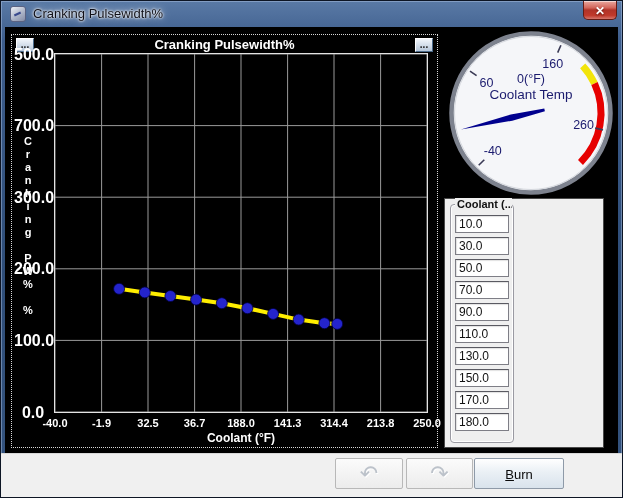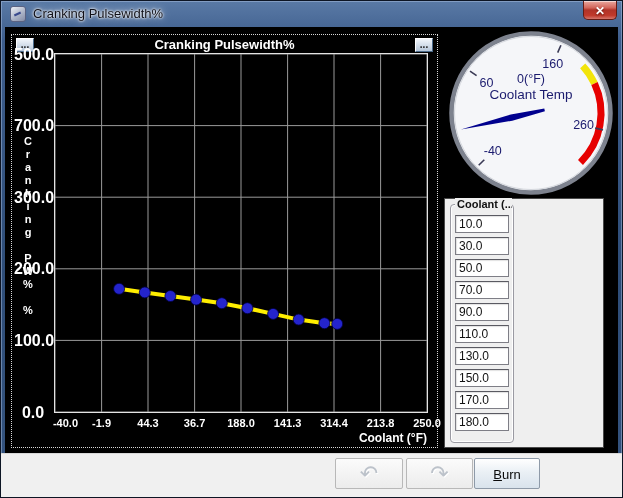--- a/index.html
+++ b/index.html
@@ -34,21 +34,21 @@
     line-height:6px;text-align:center;}
   .dots-btn.left{left:4px;} .dots-btn.right{right:4px;}
   .ylabel-col{position:absolute;left:8px;top:100px;width:16px;color:#fff;font-size:11px;
     font-weight:bold;line-height:13px;text-align:center;white-space:pre;}
   #plot{position:absolute;left:43px;top:19px;width:372px;height:358px;
     box-shadow:0 0 0 1px #e4e4e4;cursor:crosshair;}
   .ytick{position:absolute;width:38px;text-align:center;color:#fff;font-size:16px;
     font-weight:bold;height:13px;line-height:13px;}
   .xtick{position:absolute;width:46px;text-align:center;color:#fff;font-size:11px;
     font-weight:bold;top:382px;}
-  .xlabel{position:absolute;left:43px;width:372px;top:396px;text-align:right;color:#fff;
+  .xlabel{position:absolute;left:43px;width:372px;top:396px;text-align:center;color:#fff;
     font-size:12px;font-weight:bold;}
   
   #gauge{position:absolute;left:443px;top:3px;width:166px;height:166px;}
   
   .table-panel{position:absolute;left:439px;top:171px;width:160px;height:250px;
     background:#efefef;border:1px solid #4a4a4a;}
   .groupbox{position:absolute;top:5px;height:239px;border:1px solid #9a9aa2;border-radius:4px;
     box-shadow:inset 0 0 0 1px #ffffff;}
   .groupbox.c0{left:5px;width:64px;}
   .groupbox.c1{left:76px;width:77px;}
@@ -64,21 +64,21 @@
   .fbtn{position:absolute;top:4px;height:31px;cursor:pointer;border:1px solid #8e9aa8;
     border-radius:2px;background:linear-gradient(180deg,#ffffff,#eaf0f5 45%,#d9e3ec);
     font-size:13px;color:#0a0a0a;text-align:center;}
   .fbtn .lbl{display:block;line-height:29px;}
   .fbtn .lbl::first-letter{text-decoration:underline;}
   .fbtn.icon{background:linear-gradient(180deg,#fbfbfb,#ececec);border-color:#b8b8b8;}
   .fbtn.icon .glyph{display:block;font-size:22px;line-height:28px;color:#bcc2ca;
     text-shadow:1px 1px 0 #fff;}
   .undo-btn{left:334px;width:68px;}
   .redo-btn{left:405px;width:67px;}
-  .burn-btn{left:473px;width:66px;}
+  .burn-btn{left:473px;width:90px;}
   .close-btn2{left:541px;width:66px;}
 </style>
 </head>
 <body>
 
 <div class="window">
 
   <div class="titlebar">
     <div class="app-icon"></div>
     <span class="title-text">Cranking Pulsewidth%</span>
@@ -138,23 +138,23 @@
         </svg>
       <div id="yticks">
           <span class="ytick" style="left: 2px; top: 370.5px;">0.0</span>
           <span class="ytick" style="left: 2px; top: 298.9px;">100.0</span>
           <span class="ytick" style="left: 2px; top: 227.3px;">200.0</span>
           <span class="ytick" style="left: 2px; top: 155.7px;">300.0</span>
           <span class="ytick" style="left: 2px; top: 84.1px;">700.0</span>
           <span class="ytick" style="left: 2px; top: 12.5px;">500.0</span>
         </div>
       <div id="xticks">
-          <span class="xtick" style="left: 20px; text-align: right;">-40.0</span>
+          <span class="xtick" style="left: 20px;">-40.0</span>
           <span class="xtick" style="left: 66.5641px;">-1.9</span>
-          <span class="xtick" style="left: 113px;">44.3</span>
+          <span class="xtick" style="left: 113px;">32.5</span>
           <span class="xtick" style="left: 159.564px;">36.7</span>
           <span class="xtick" style="left: 206px;">188.0</span>
           <span class="xtick" style="left: 252.564px;">141.3</span>
           <span class="xtick" style="left: 299px;">314.4</span>
           <span class="xtick" style="left: 345.564px;">213.8</span>
           <span class="xtick" style="left: 392px;">250.0</span>
         </div>
       <div class="xlabel">Coolant (°F)</div>
     </div>
 

